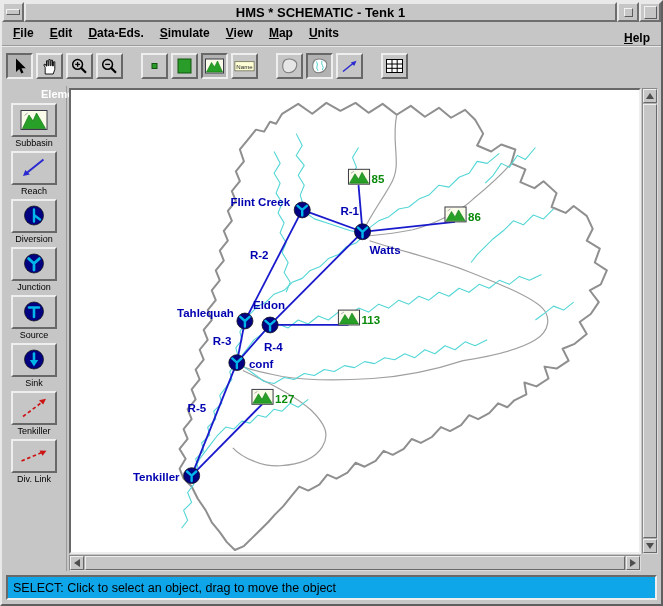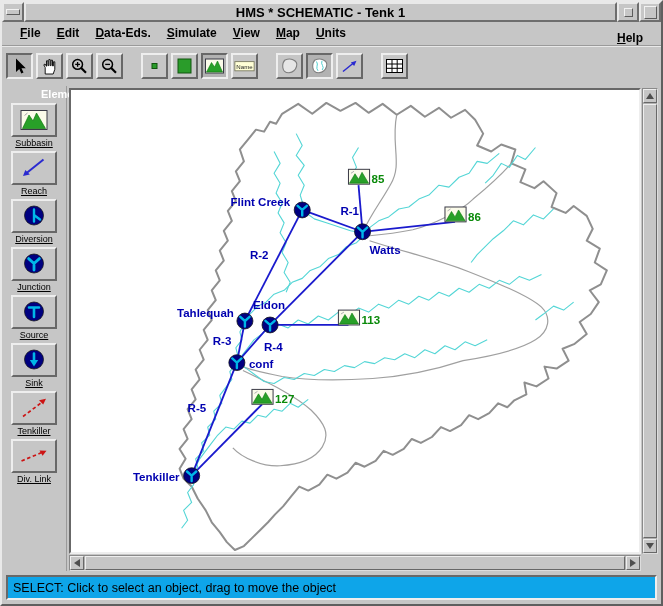--- a/index.html
+++ b/index.html
@@ -14,38 +14,38 @@
   .tb-btn{width:22px;height:20px;box-sizing:border-box;border:2px solid;
     border-color:#e9e9e9 #6e6e6e #6e6e6e #e9e9e9;background:#c6c6c6;
     display:flex;align-items:center;justify-content:center;}
   .tb-title{flex:1;box-sizing:border-box;border:2px solid;
     border-color:#e9e9e9 #6e6e6e #6e6e6e #e9e9e9;display:flex;align-items:center;
     justify-content:center;font-weight:bold;font-size:13px;color:#000;white-space:nowrap;overflow:hidden;}
   .glyph-dash{width:12px;height:4px;background:#c6c6c6;border:1px solid;border-color:#f2f2f2 #5c5c5c #5c5c5c #f2f2f2;}
   .glyph-sq-sm{width:7px;height:7px;border:1px solid;border-color:#f2f2f2 #5c5c5c #5c5c5c #f2f2f2;}
   .glyph-sq-lg{width:11px;height:11px;border:1px solid;border-color:#f2f2f2 #5c5c5c #5c5c5c #f2f2f2;}
   
-  .menubar{height:23px;display:flex;align-items:center;padding:0 10px;font-size:12px;
+  .menubar{height:23px;display:flex;align-items:center;padding:0 3px;font-size:12px;
     font-weight:bold;color:#000;flex-shrink:0;border-bottom:1px solid #9a9a9a;box-shadow:0 1px 0 #e9e9e9;}
   .menu-item{padding:2px 8px 4px;cursor:default;white-space:nowrap;}
   .menu-item u{text-decoration:underline;}
   .mright{margin-left:auto;margin-top:11px;}
   
   .toolbar{height:34px;display:flex;align-items:center;gap:18px;padding:3px 4px 3px 4px;flex-shrink:0;}
   .tb-group{display:flex;gap:3px;}
   .tool-btn{width:27px;height:26px;box-sizing:border-box;border:2px solid;
     border-color:#eeeeee #686868 #686868 #eeeeee;background:#c6c6c6;
     display:flex;align-items:center;justify-content:center;}
   .tool-btn.pressed{border-color:#686868 #eeeeee #eeeeee #686868;background:#b2b2b2;}
   .ticon svg{display:block;width:21px;height:18px;}
   
   .main{flex:1;display:flex;min-height:0;}
   .sidebar{width:64px;flex-shrink:0;display:flex;flex-direction:column;border-right:1px solid #9a9a9a;}
   .sidebar-title{color:#ffffff;font-size:11px;font-weight:bold;padding:2px 3px 3px;margin-left:36px;}
-  .sb-item{display:flex;flex-direction:column;align-items:center;margin-bottom:3px;text-decoration:underline;}
+  .sb-item{display:flex;flex-direction:column;align-items:center;margin-bottom:3px;}
   .sb-btn{width:46px;height:34px;box-sizing:border-box;border:2px solid;
     border-color:#eeeeee #686868 #686868 #eeeeee;background:#c6c6c6;
     display:flex;align-items:center;justify-content:center;}
   .sicon svg{display:block;width:32px;height:26px;}
   .sb-label{font-size:9px;color:#000;margin-top:1px;white-space:nowrap;}
   .canvas-wrap{flex:1;display:flex;flex-direction:column;padding:2px 3px 0 2px;min-width:0;}
   .canvas-row{flex:1;display:flex;min-height:0;}
   .canvas{flex:1;background:#ffffff;border:2px solid;border-color:#686868 #eeeeee #eeeeee #686868;
     position:relative;overflow:hidden;}
   .canvas svg{position:absolute;left:0;top:0;width:100%;height:100%;}

